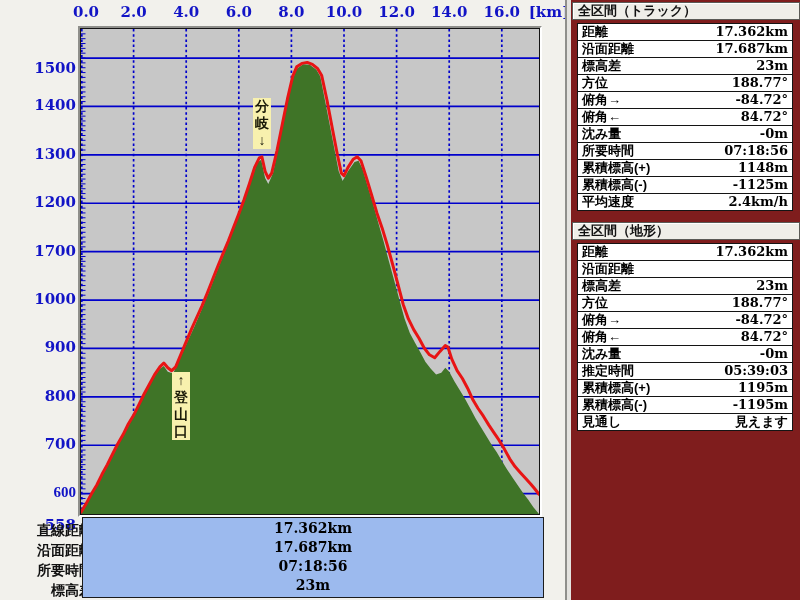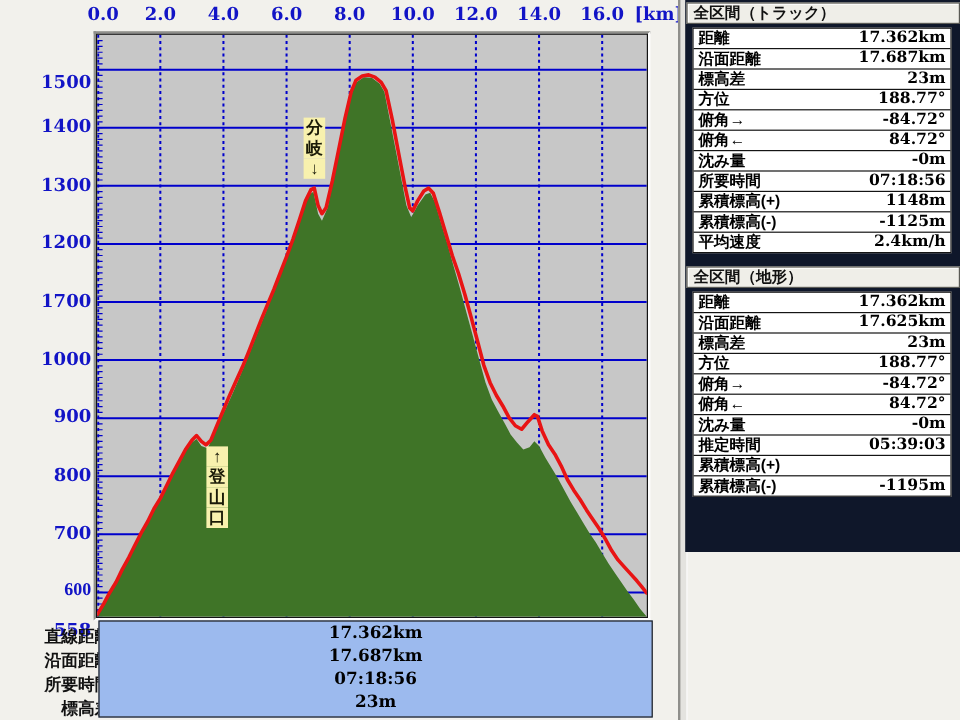--- a/index.html
+++ b/index.html
@@ -34,21 +34,21 @@
   .summary-box{position:absolute;left:82px;top:517px;width:460px;height:78px;
       background:#9cbaee;border:1px solid #1c1c1c;padding-top:1px;}
   .summary-box div{text-align:center;color:#000;font-family:"DejaVu Serif",serif;
       font-weight:bold;font-size:14px;line-height:19px;}
 
   
   .divider{position:absolute;left:565px;top:0;width:5px;height:600px;
       border-left:2px solid #8f8f8b;border-right:1px solid #ffffff;background:#e4e3df;}
 
   
-  .side-panel{position:absolute;left:571px;top:0;width:229px;height:460px;background:#0f172a;}
+  .side-panel{position:absolute;left:571px;top:0;width:229px;height:600px;background:#7f1d1d;}
   .grp-header{position:absolute;left:1px;width:221px;height:16px;background:#efeee8;
       border:1px solid #5a5a55;box-shadow:inset 1px 1px 0 #ffffff;
       font-size:13px;font-weight:bold;color:#111;line-height:16px;padding-left:5px;}
   .grp-table{position:absolute;left:6px;width:214px;background:#ffffff;
       border:1px solid #141414;}
   .grp-row{display:flex;height:16px;line-height:15px;border-top:1px solid #141414;gap:28px;}
   .grp-row:first-child{border-top:none;}
   .grp-row .rl{flex:0 0 auto;font-size:13px;font-weight:bold;color:#000;padding-left:4px;}
   .grp-row .rv{flex:1 1 auto;text-align:right;font-size:13px;font-weight:bold;color:#000;
       font-family:"DejaVu Serif",serif;padding-right:4px;}
@@ -291,21 +291,20 @@
         </div>
       </div>
       <div class="grp-header" style="top: 222px;">全区間（地形）</div>
       <div class="grp-table" style="top: 243px;">
         <div class="grp-row">
           <span class="rl">距離</span>
           <span class="rv">17.362km</span>
         </div>
         <div class="grp-row">
           <span class="rl">沿面距離</span>
-          <span class="rv">17.625km</span>
         </div>
         <div class="grp-row">
           <span class="rl">標高差</span>
           <span class="rv">23m</span>
         </div>
         <div class="grp-row">
           <span class="rl">方位</span>
           <span class="rv">188.77°</span>
         </div>
         <div class="grp-row">
@@ -319,21 +318,26 @@
         <div class="grp-row">
           <span class="rl">沈み量</span>
           <span class="rv">-0m</span>
         </div>
         <div class="grp-row">
           <span class="rl">推定時間</span>
           <span class="rv">05:39:03</span>
         </div>
         <div class="grp-row">
           <span class="rl">累積標高(+)</span>
+          <span class="rv">1195m</span>
         </div>
         <div class="grp-row">
           <span class="rl">累積標高(-)</span>
           <span class="rv">-1195m</span>
         </div>
+        <div class="grp-row">
+          <span class="rl">見通し</span>
+          <span class="rv">見えます</span>
+        </div>
       </div>
     </div>
 
 </div>
 
 </body></html>

